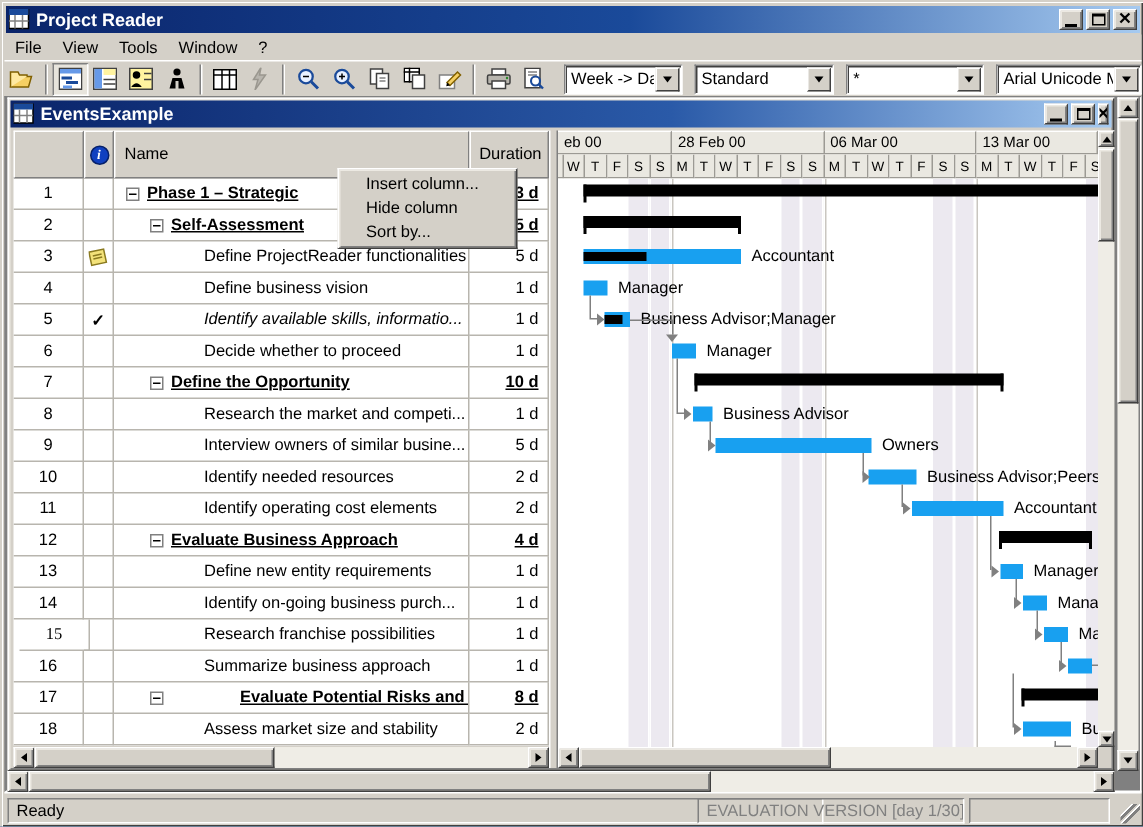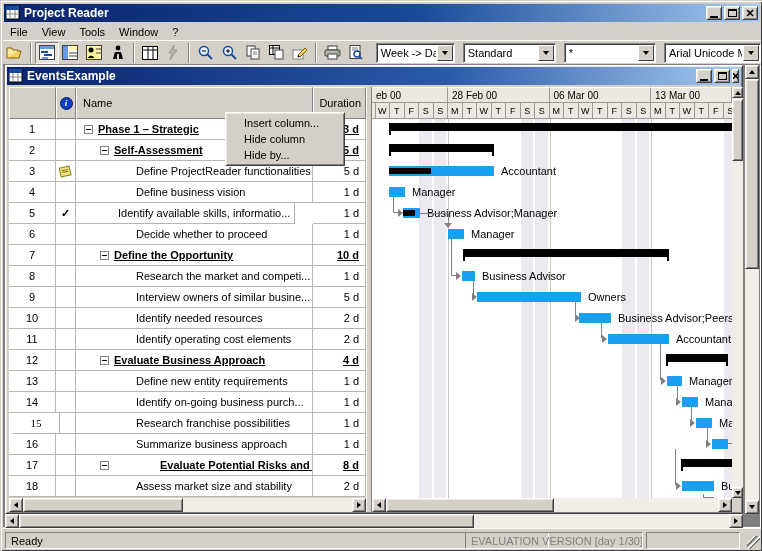--- a/index.html
+++ b/index.html
@@ -351,21 +351,21 @@
         <div class="tcell rownum" style="left: 0px; width: 47px;">4</div>
         <div class="tcell" style="left: 47px; width: 20px; justify-content: center;"></div>
         <div class="tcell" style="left: 67px; width: 237px; padding-left: 60px;">
           <span>Define business vision</span>
         </div>
         <div class="tcell durcell" style="left: 304px; width: 53px;">1 d</div>
       </div>
       <div class="trow" style="top: 116px;">
         <div class="tcell rownum" style="left: 0px; width: 47px;">5</div>
         <div class="tcell" style="left: 47px; width: 20px; justify-content: center; font-weight: bold;">✓</div>
-        <div class="tcell" style="left: 49px; width: 237px; padding-left: 60px;">
+        <div class="tcell" style="left: 67px; width: 237px; padding-left: 60px; font-style: italic;">
           <span>Identify available skills, informatio...</span>
         </div>
         <div class="tcell durcell" style="left: 304px; width: 53px;">1 d</div>
       </div>
       <div class="trow" style="top: 137px;">
         <div class="tcell rownum" style="left: 0px; width: 47px;">6</div>
         <div class="tcell" style="left: 47px; width: 20px; justify-content: center;"></div>
         <div class="tcell" style="left: 67px; width: 237px; padding-left: 60px;">
           <span>Decide whether to proceed</span>
         </div>
@@ -642,21 +642,21 @@
       </span>
     <span class="sbthumb" style="left:14px;top:0;width:455px;height:14px;"></span>
     <span class="sbarrow" style="left:724px;top:0;width:14px;height:14px;">
         <span class="tri-rt"></span>
       </span>
   </div>
 
   <div id="ctxmenu" class="abs">
       <div class="mi">Insert column...</div>
       <div class="mi">Hide column</div>
-      <div class="mi">Hide by...</div>
+      <div class="mi">Sort by...</div>
     </div>
 
   <div id="statusbar" class="abs">
     <span class="spanel" style="left:2px;width:544px;">
         <span>Ready</span>
       </span>
     <span class="spanel" style="left:462px;width:178px;color:#808080;">
         <span>EVALUATION VERSION  [day 1/30]</span>
       </span>
     <span class="spanel" style="left:643px;width:94px;"></span>

